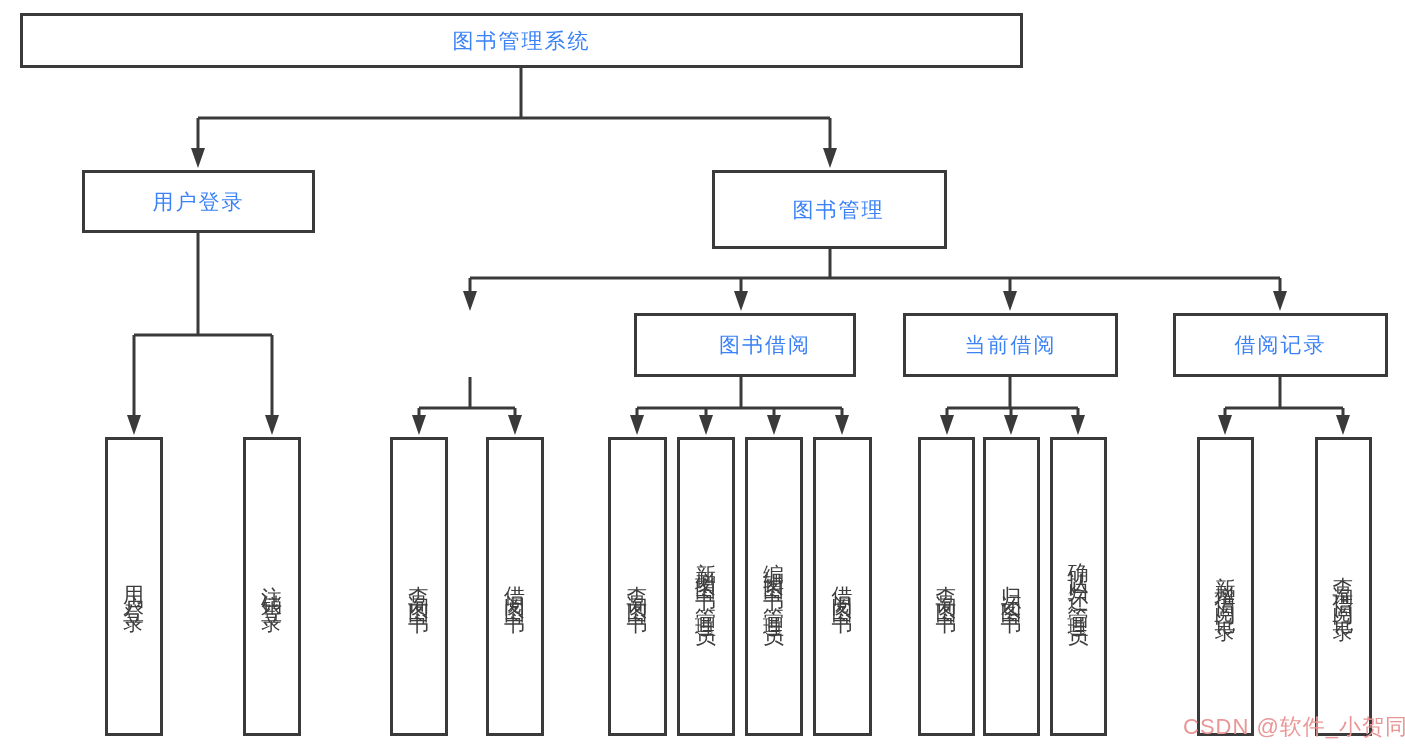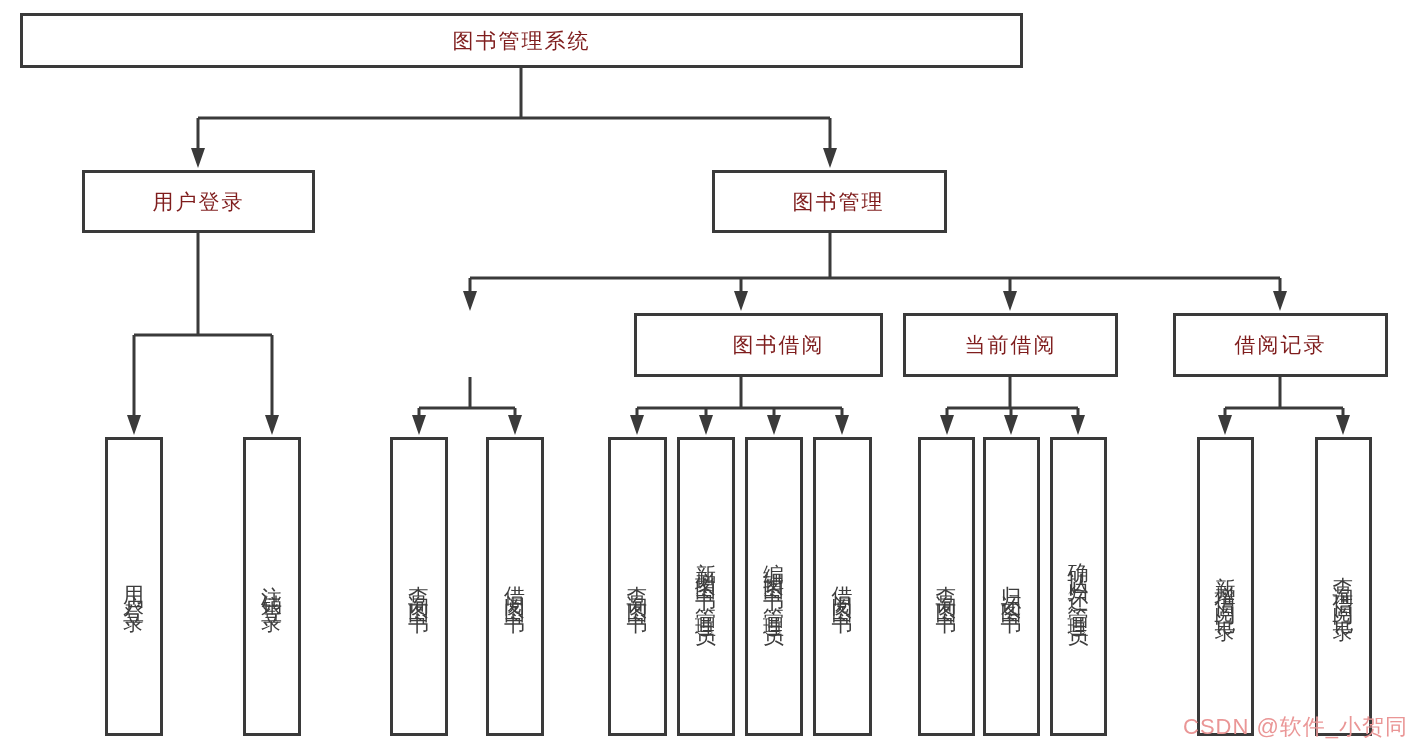--- a/index.html
+++ b/index.html
@@ -27,21 +27,21 @@
   .hnode {
     position: absolute;
     box-sizing: border-box;
     border: 3px solid #3a3a3a;
     background: #ffffff;
     display: flex;
     align-items: center;
     justify-content: center;
     font-size: 21px;
     letter-spacing: 2px;
-    color: #7f1d1d;
+    color: #3b82f6;
     z-index: 2;
     white-space: nowrap;
   }
   .vnode {
     position: absolute;
     box-sizing: border-box;
     border: 3px solid #3a3a3a;
     background: #ffffff;
     writing-mode: vertical-rl;
     text-orientation: mixed;
@@ -54,24 +54,24 @@
     z-index: 2;
     width: 58px;
     top: 437px;
     height: 299px;
     text-align: center;
     line-height: 1.0;
   }
   
   .n-root      { left: 20px;   top: 13px;  width: 1003px; height: 55px; }
   .n-login     { left: 82px;   top: 170px; width: 233px;  height: 63px; }
-  .n-mgmt      { left: 712px;  top: 170px; width: 235px;  height: 63px; padding-left: 18px; }
+  .n-mgmt      { left: 712px;  top: 170px; width: 235px;  height: 79px; padding-left: 18px; }
   
   .n-newbook   { left: 363px;  top: 313px; width: 214px;  height: 64px; }
-  .n-borrow    { left: 634px;  top: 313px; width: 249px;  height: 64px; padding-left: 40px; }
+  .n-borrow    { left: 634px;  top: 313px; width: 222px;  height: 64px; padding-left: 40px; }
   .n-current   { left: 903px;  top: 313px; width: 215px;  height: 64px; font-family: Liberation Serif, serif; }
   .n-record    { left: 1173px; top: 313px; width: 215px;  height: 64px; }
   
   .l-1  { left: 105px; }
   .l-2  { left: 243px; }
   .l-3  { left: 390px; }
   .l-4  { left: 486px; }
   .l-5  { left: 608px; width: 59px; }
   .l-6  { left: 677px; }
   .l-7  { left: 745px; }

